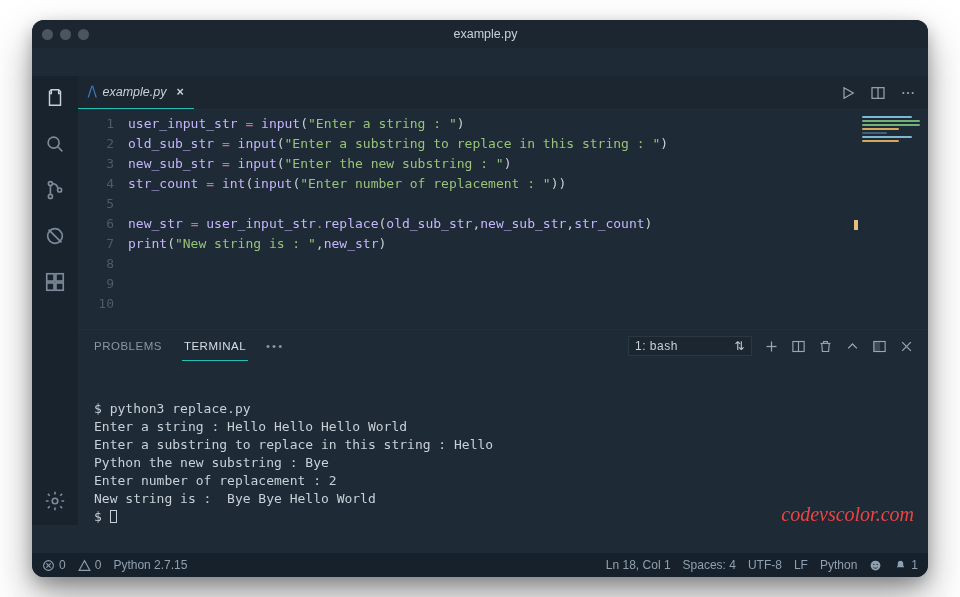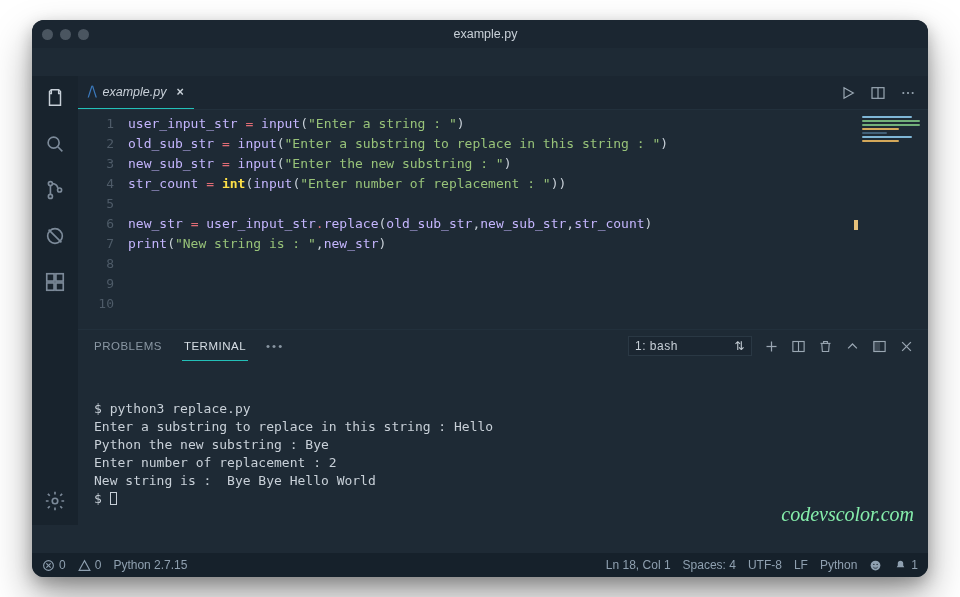--- a/index.html
+++ b/index.html
@@ -117,21 +117,21 @@
     position: relative;
   }
   .minimap .mline { height: 2px; margin-bottom: 2px; border-radius:1px; }
   .minimap .mc1 { background:#7fb6d6; width:80%; }
   .minimap .mc2 { background:#72b07a; width:94%; }
   .minimap .mc3 { background:#d4a85a; width:60%; }
   .minimap .mc4 { background:#426179; width:40%; }
   .tok-var { color: #c4b5fd; }
   .tok-op  { color: #e06c75; }
   .tok-fn  { color: #c4b5fd; }
-  .tok-kw  { color: #fde047; font-weight: bold; }
+  .tok-kw  { color: #c4b5fd; }
   .tok-str { color: #98c379; }
   .tok-punc{ color: #c8d0d8; }
   .tok-dot { color: #e06c75; }
   
   .panel {
     border-top: 1px solid #22303c;
     display: flex;
     flex-direction: column;
     height: 196px;
     background: #1e2a35;
@@ -168,21 +168,21 @@
     white-space: pre;
     overflow:hidden;
     position:relative;
   }
   .watermark {
     position:absolute;
     right: 14px;
     bottom: 2px;
     font-family: "Brush Script MT", cursive;
     font-size: 20px;
-    color: #86efac;
+    color: #ef4444;
     font-style: italic;
   }
   
   .statusbar {
     height: 24px;
     background: #16212b;
     display:flex;
     align-items:center;
     font-family: -apple-system, "Segoe UI", sans-serif;
     font-size: 12px;
@@ -366,21 +366,21 @@
             </span>
             <span class="picon">
               <svg width="15" height="15" viewBox="0 0 24 24" fill="none" stroke="currentColor" stroke-width="2">
                   <line x1="5" y1="5" x2="19" y2="19"></line>
                   <line x1="19" y1="5" x2="5" y2="19"></line>
                 </svg>
             </span>
           </div>
         </div>
         <div class="terminal-body" id="termbody">
-          <div>$ python3 replace.py</div><div>Enter a substring to replace in this string : Hello</div><div>Python the new substring : Bye</div><div>Enter number of replacement : 2</div><div>New string is :  Bye Bye Hello World</div><div>$ <span class="cursor-box"></span></div><div class="watermark">codevscolor.com</div>
+          <div>$ python3 replace.py</div><div>Enter a string : Hello Hello Hello World</div><div>Enter a substring to replace in this string : Hello</div><div>Python the new substring : Bye</div><div>Enter number of replacement : 2</div><div>New string is :  Bye Bye Hello World</div><div>$ <span class="cursor-box"></span></div><div class="watermark">codevscolor.com</div>
         </div>
       </div>
     </div>
   </div>
 
   <div class="statusbar">
     <span class="sitem">
       <svg width="13" height="13" viewBox="0 0 24 24" fill="none" stroke="currentColor" stroke-width="2">
           <circle cx="12" cy="12" r="9"></circle>
           <line x1="8" y1="8" x2="16" y2="16"></line>

